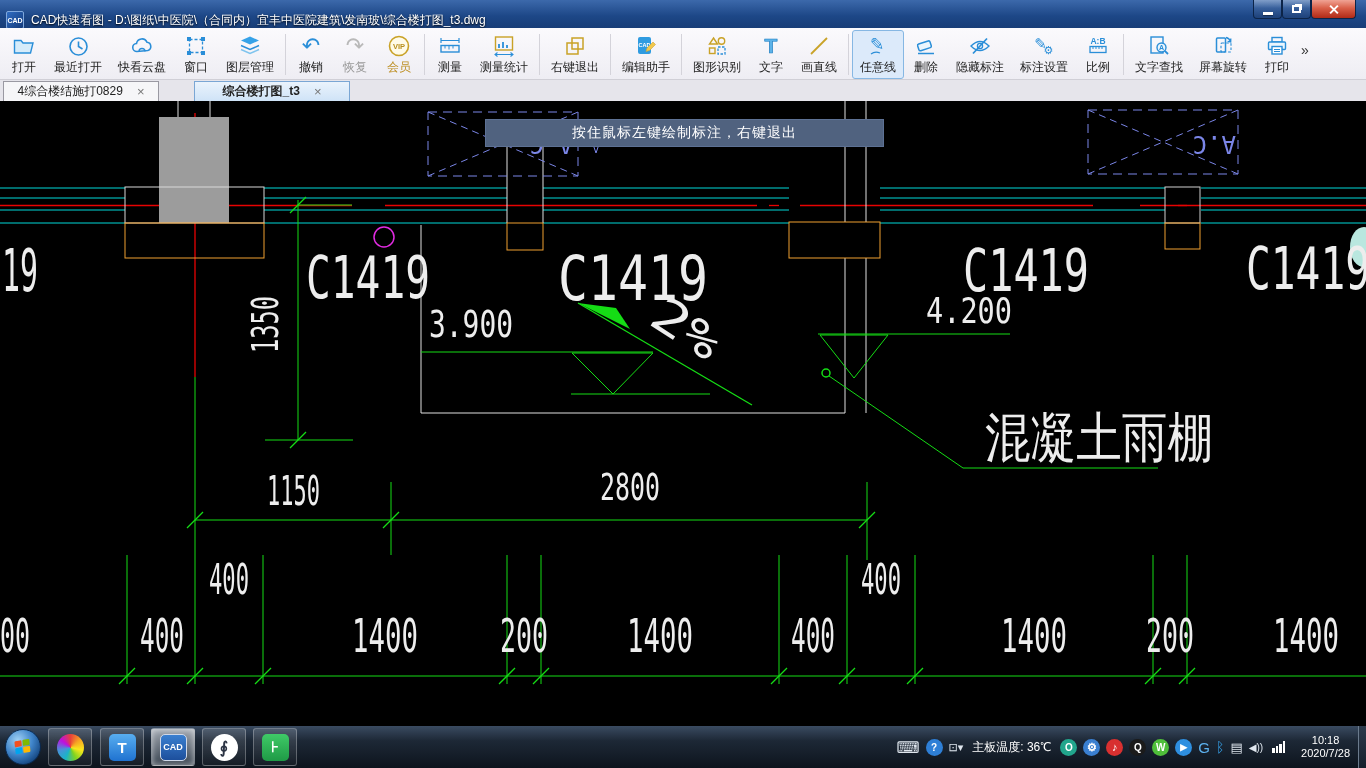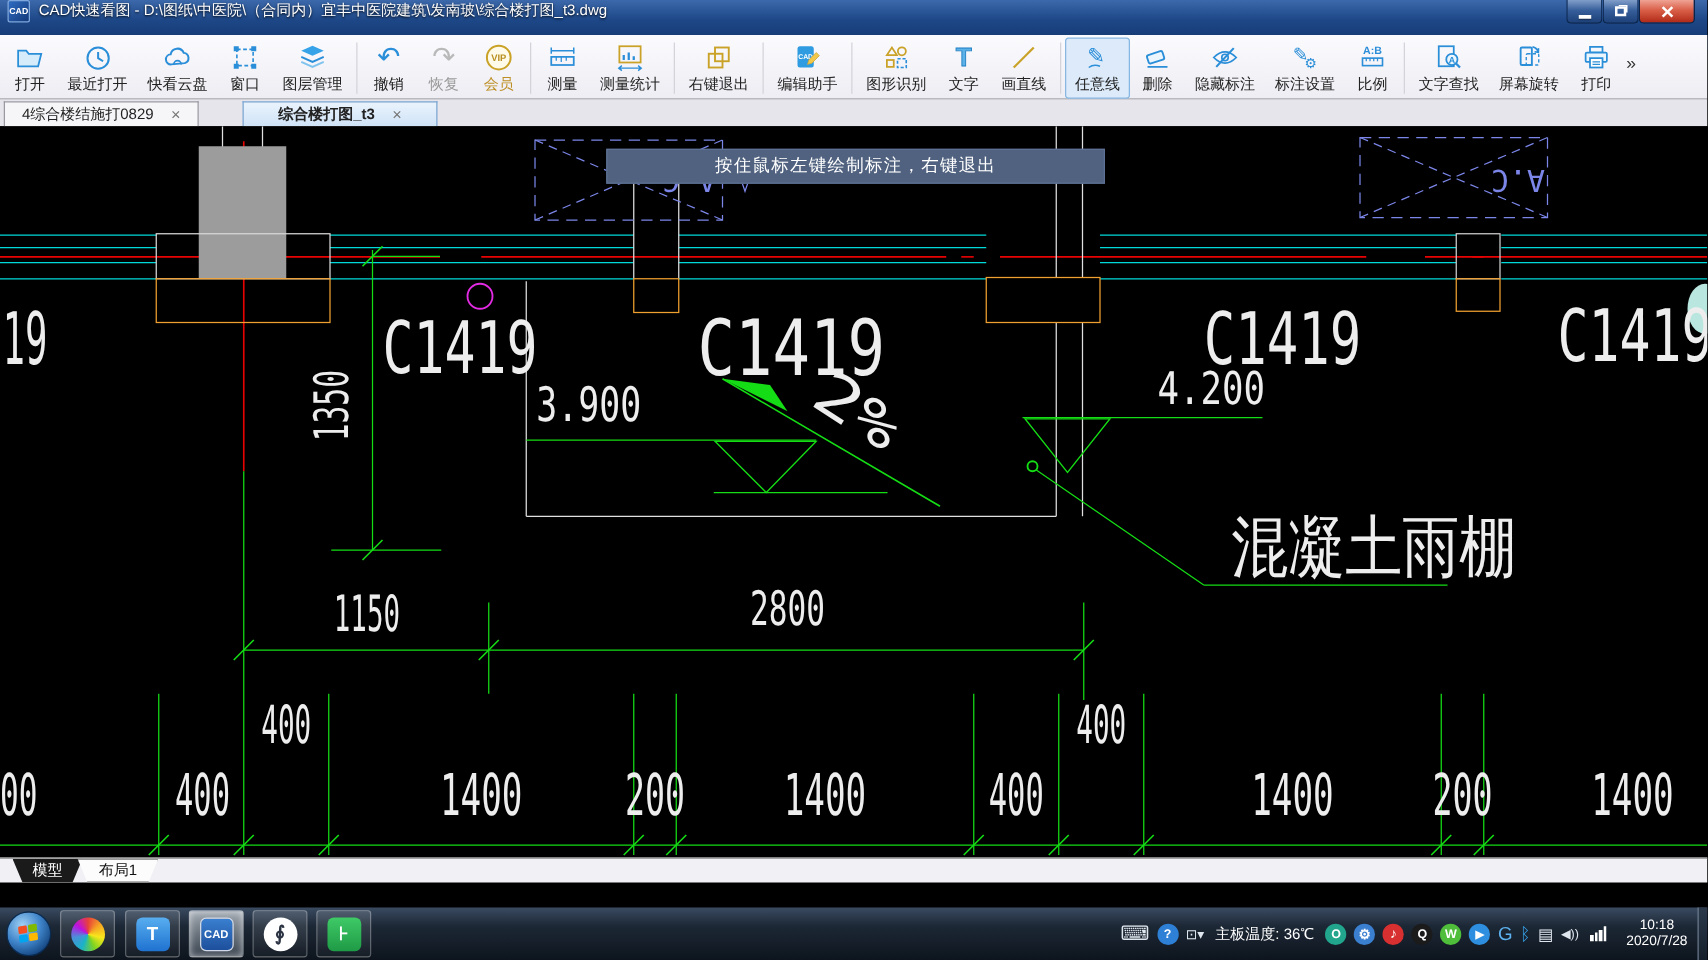--- a/index.html
+++ b/index.html
@@ -4,21 +4,21 @@
 <style>
   * { margin:0; padding:0; box-sizing:border-box; }
   html,body { width:1366px; height:768px; overflow:hidden; background:#000;
     font-family:"Liberation Sans", sans-serif; }
   .abs { position:absolute; }
   #stage { position:relative; width:1366px; height:768px; }
 
   
   #titlebar { left:0; top:0; width:1366px; height:40px;
     background:linear-gradient(180deg,#3c69ab 0%,#1d4787 40%,#123468 100%);
-    display:flex; align-items:flex-start; color:#fff; }
+    display:flex; align-items:center; color:#fff; }
   #app-icon { width:18px; height:18px; margin:0 7px 0 6px; border-radius:2px;
     background:linear-gradient(135deg,#2f6cc2,#143a7a); border:1px solid #7fa8dd;
     color:#fff; font-size:7px; font-weight:bold; display:flex; align-items:center; justify-content:center; }
   #title-text { font-size:12px; text-shadow:0 1px 2px #000; white-space:nowrap; }
   #winbtns { position:absolute; right:10px; top:0; display:flex; }
   .winbtn { width:29px; height:19px; border:1px solid #0c2448; border-top:none;
     border-radius:0 0 4px 4px; background:linear-gradient(180deg,rgba(255,255,255,.35),rgba(120,140,170,.15) 45%,rgba(40,60,95,.25));
     display:flex; align-items:center; justify-content:center; position:relative; }
   .winbtn.close { width:45px; background:linear-gradient(180deg,#f0a394,#d95f48 45%,#b02a17); }
   .glyph-min { width:10px; height:3px; background:#fff; margin-top:8px; box-shadow:0 1px 1px #00000066; }
@@ -433,24 +433,20 @@
         <text x="1001" y="551" font-size="46" fill="#ededed" font-family="&quot;DejaVu Sans Mono&quot;, monospace" textLength="66" lengthAdjust="spacingAndGlyphs">1400</text>
         <text x="1146" y="551" font-size="46" fill="#ededed" font-family="&quot;DejaVu Sans Mono&quot;, monospace" textLength="48" lengthAdjust="spacingAndGlyphs">200</text>
         <text x="1273" y="551" font-size="46" fill="#ededed" font-family="&quot;DejaVu Sans Mono&quot;, monospace" textLength="66" lengthAdjust="spacingAndGlyphs">1400</text>
         <text x="985" y="355" font-size="54" fill="#ededed" font-family="&quot;DejaVu Sans Mono&quot;, monospace" textLength="228" lengthAdjust="spacingAndGlyphs">混凝土雨棚</text>
         <text x="545" y="53" font-size="24" fill="#7b86e8" font-family="&quot;DejaVu Sans Mono&quot;, monospace" transform="rotate(180 559 44)">A.C</text>
         <text x="1206" y="53" font-size="24" fill="#7b86e8" font-family="&quot;DejaVu Sans Mono&quot;, monospace" transform="rotate(180 1221 44)">A.C</text>
       </svg>
     <div id="tooltip" class="abs">按住鼠标左键绘制标注，右键退出</div>
   </div>
 
-  <div id="modeltabs" class="abs">
-      <div class="mtab active">模型</div>
-      <div class="mtab inactive">布局1</div>
-    </div>
 
 
   <div id="taskbar" class="abs">
     <div id="startorb">
       <div id="flag">
         <div style="background:#f25022"></div>
           <div style="background:#7fba00"></div>
         <div style="background:#00a4ef"></div>
           <div style="background:#ffb900"></div>
       </div>

